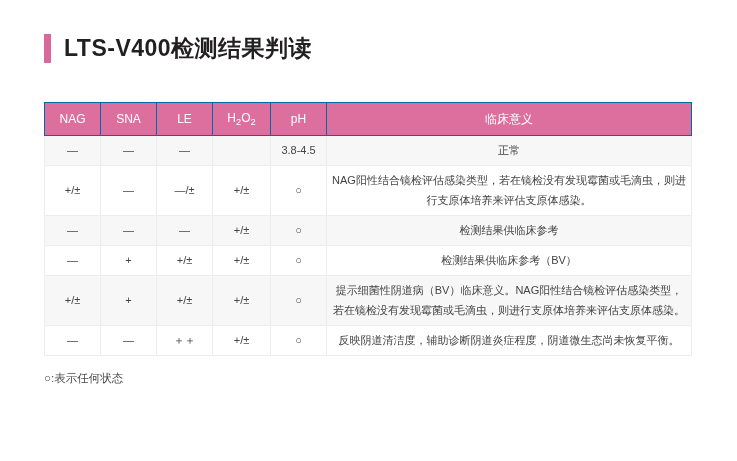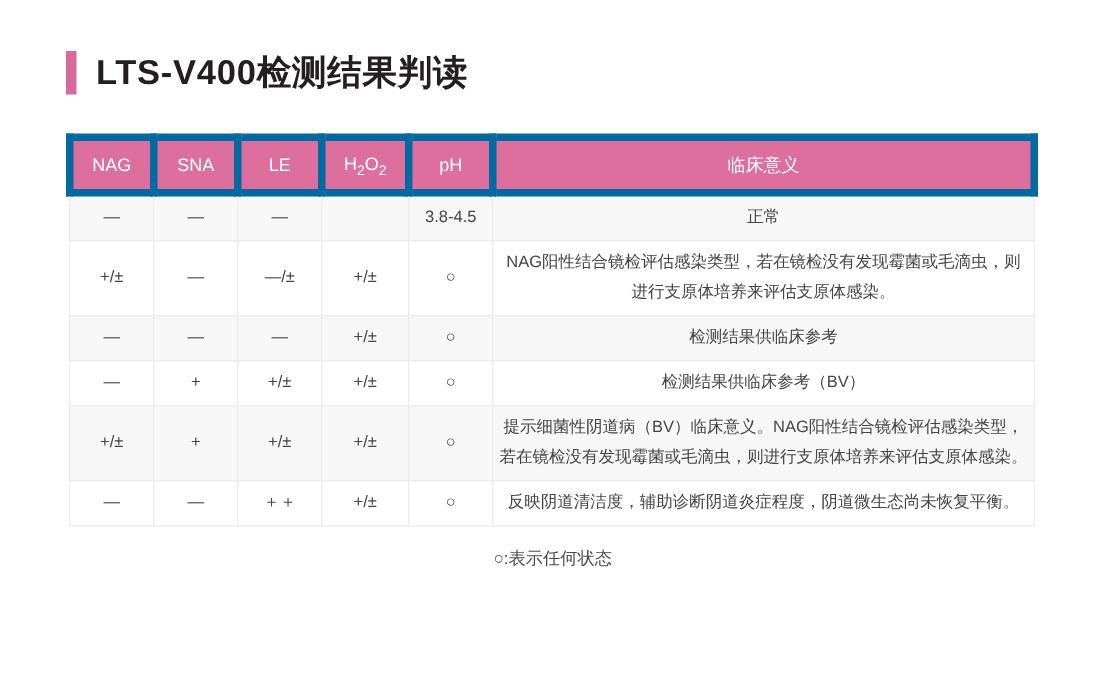--- a/index.html
+++ b/index.html
@@ -17,21 +17,21 @@
   .page {
     position: relative;
     width: 737px;
     height: 461px;
     box-sizing: border-box;
     padding: 34px 44px 0 44px;
   }
   .title-row {
     display: flex;
     align-items: center;
-    margin-bottom: 26px;
+    margin-bottom: 39px;
   }
   .title-bar {
     width: 7px;
     height: 29px;
     background: #d9699a;
     margin-right: 13px;
     flex: none;
   }
   .title-text {
     font-size: 23px;
@@ -45,21 +45,21 @@
     width: 648px;
     table-layout: fixed;
     font-size: 11px;
   }
   table.result-table th {
     background: #dd6f9f;
     color: #ffffff;
     font-weight: normal;
     font-size: 12px;
     height: 30px;
-    border: 5px solid #0369a1;
+    border: 1px solid #0369a1;
     text-align: center;
     vertical-align: middle;
   }
   table.result-table td {
     border: 1px solid #ededed;
     text-align: center;
     vertical-align: middle;
     color: #444444;
     font-size: 11px;
     padding: 5px 4px;
@@ -79,21 +79,20 @@
     vertical-align: sub;
   }
   .notes {
     margin-top: 12px;
     font-size: 11.5px;
     color: #4a4a4a;
     line-height: 1.9;
   }
   .notes div {
     white-space: nowrap;
-    text-align: center;
   }
 </style>
 </head>
 <body>
 
 <div class="page">
 
   <div class="title-row">
     <div class="title-bar"></div>
     <div class="title-text">LTS-V400检测结果判读</div>

